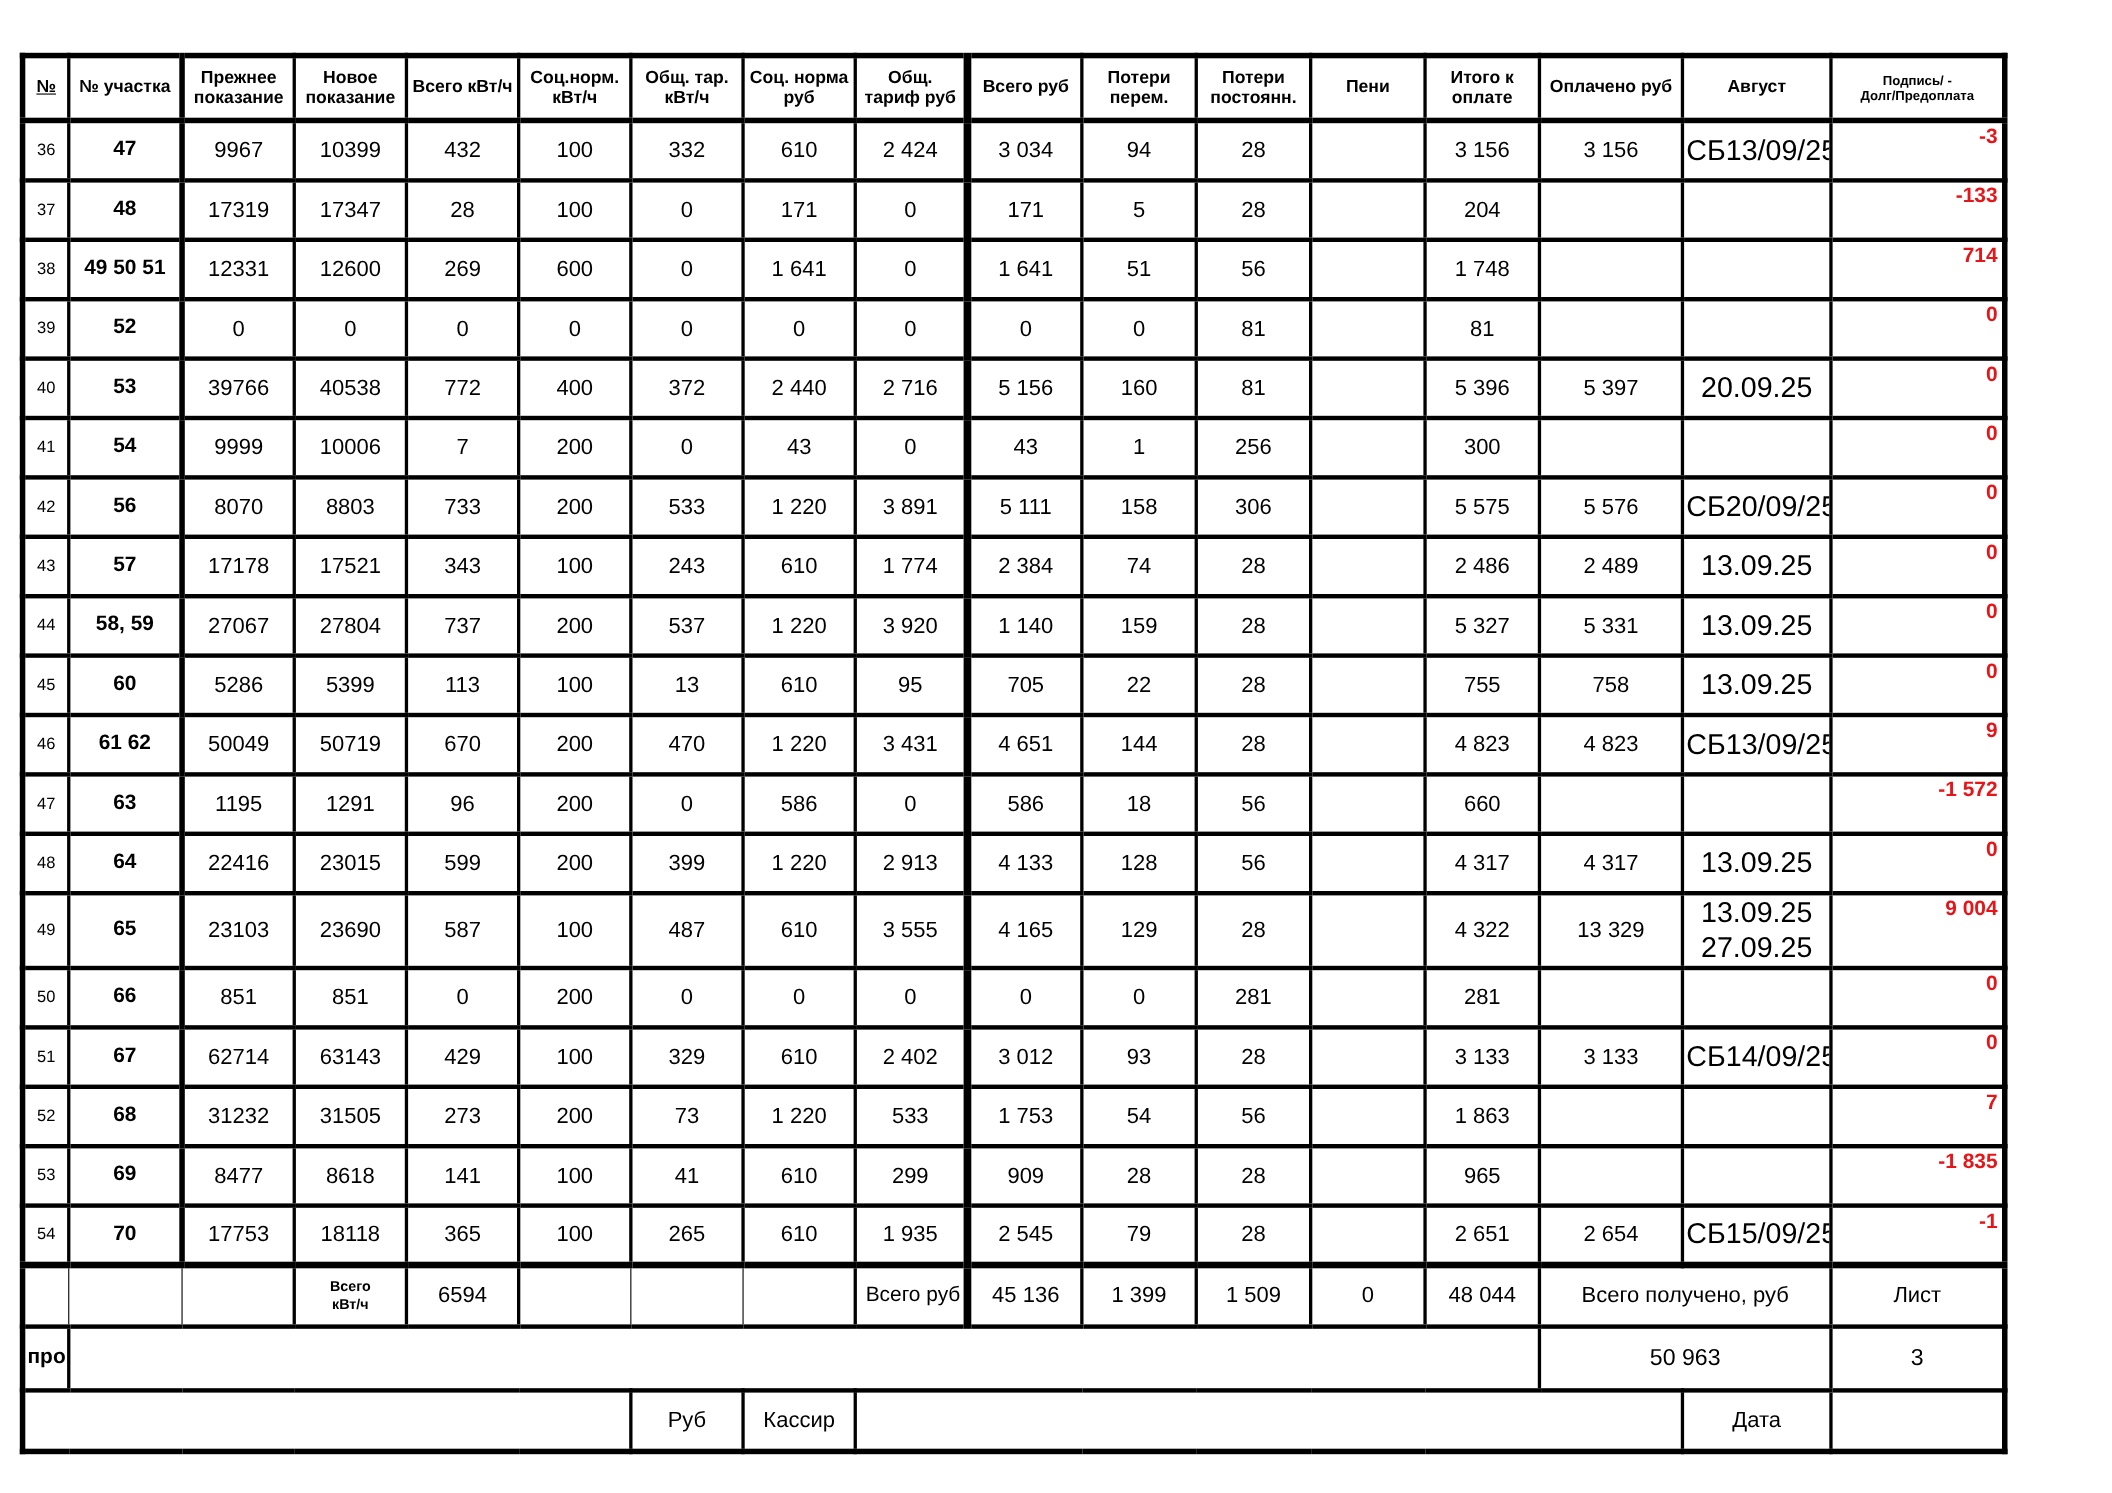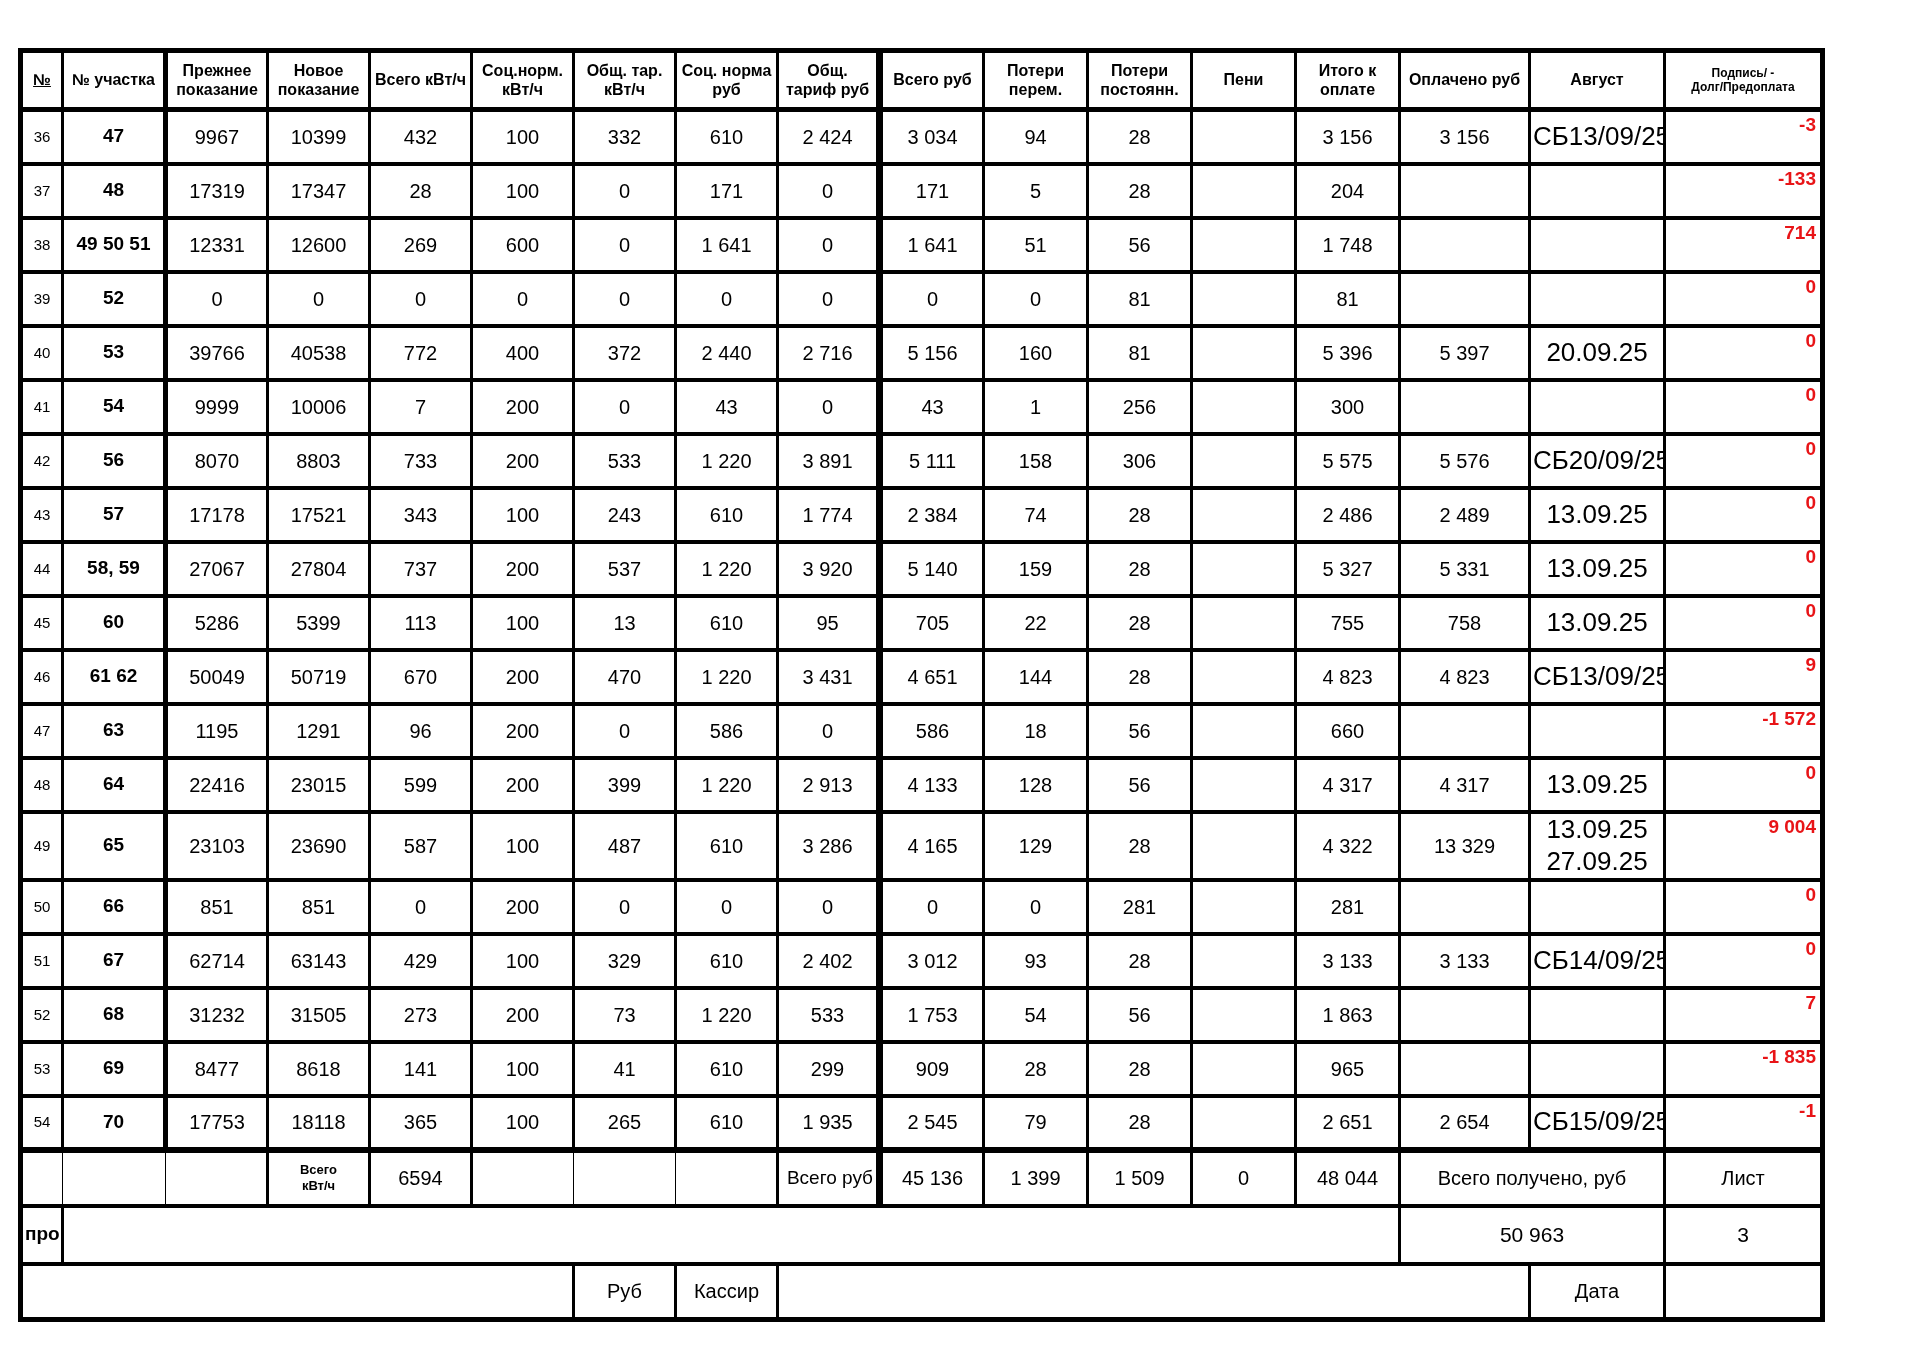--- a/index.html
+++ b/index.html
@@ -236,21 +236,21 @@
         <tr>
           <td class="c1">44</td>
           <td class="c2">58, 59</td>
           <td class="c3">27067</td>
           <td class="c4">27804</td>
           <td class="c5">737</td>
           <td class="c6">200</td>
           <td class="c7">537</td>
           <td class="c8">1 220</td>
           <td class="c9">3 920</td>
-          <td class="c10">5 140</td>
+          <td class="c10">1 140</td>
           <td class="c11">159</td>
           <td class="c12">28</td>
           <td class="c13"></td>
           <td class="c14">5 327</td>
           <td class="c15">5 331</td>
           <td class="c16">13.09.25</td>
           <td class="c17 sig">0</td>
         </tr>
         <tr>
           <td class="c1">45</td>
@@ -330,21 +330,21 @@
         </tr>
         <tr class="tall">
           <td class="c1">49</td>
           <td class="c2">65</td>
           <td class="c3">23103</td>
           <td class="c4">23690</td>
           <td class="c5">587</td>
           <td class="c6">100</td>
           <td class="c7">487</td>
           <td class="c8">610</td>
-          <td class="c9">3 286</td>
+          <td class="c9">3 555</td>
           <td class="c10">4 165</td>
           <td class="c11">129</td>
           <td class="c12">28</td>
           <td class="c13"></td>
           <td class="c14">4 322</td>
           <td class="c15">13 329</td>
           <td class="c16">13.09.25
 27.09.25</td>
           <td class="c17 sig">9 004</td>
         </tr>

